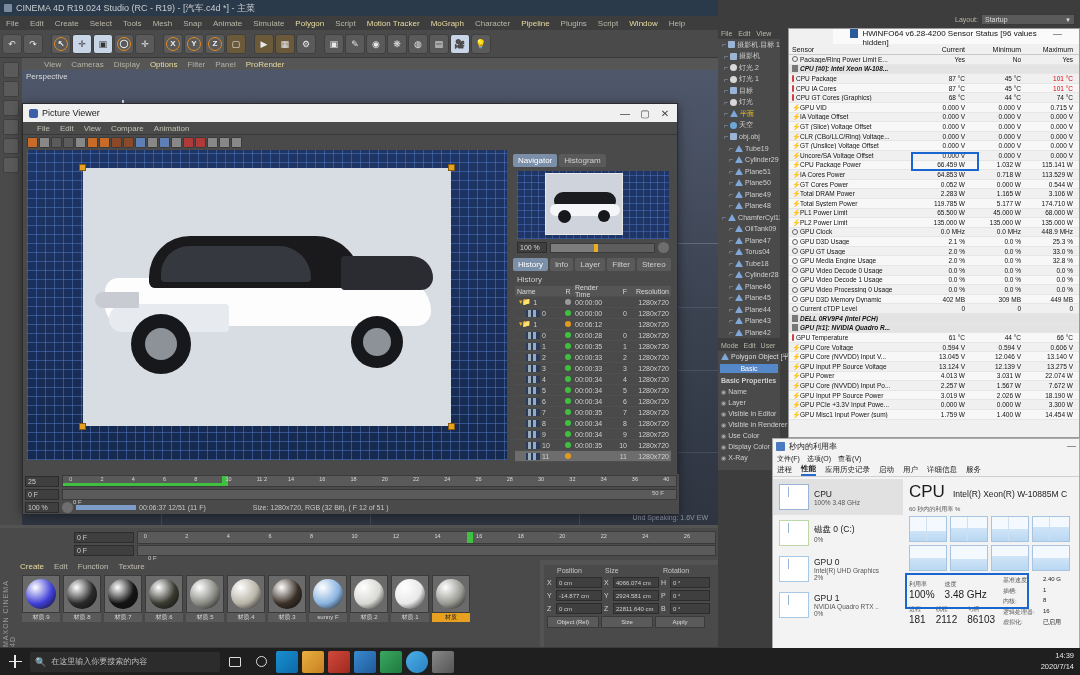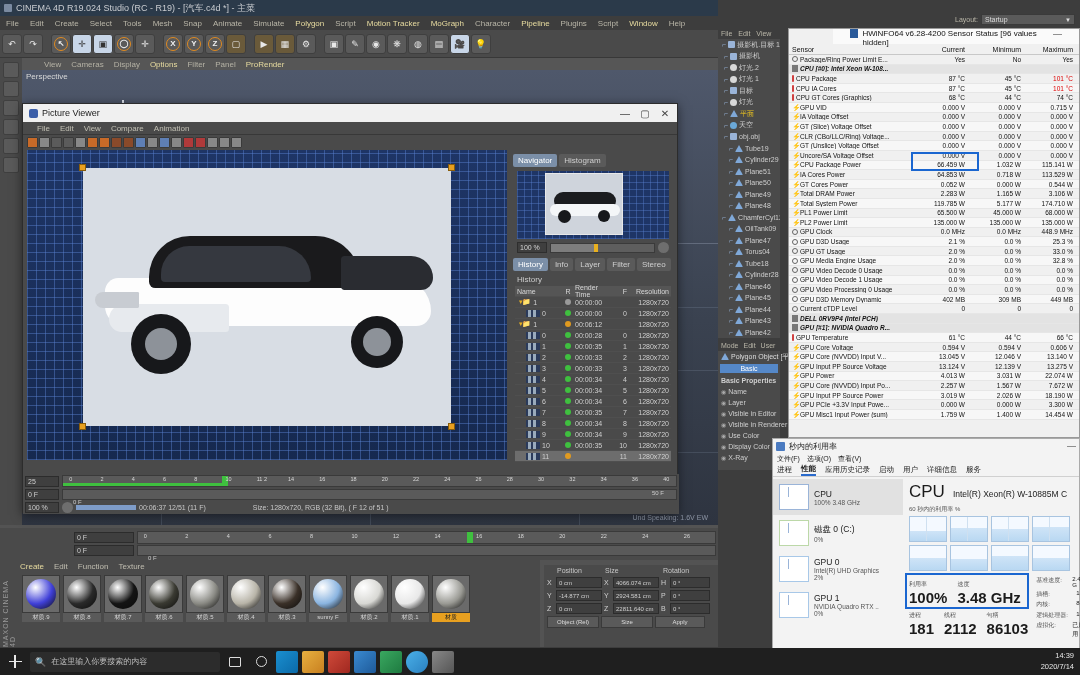--- a/index.html
+++ b/index.html
@@ -186,21 +186,21 @@
   .tm-h1{font-size:17px;font-weight:300;display:flex;align-items:baseline;gap:8px;}
   .tm-h1 .sub{font-size:8.5px;font-weight:400;}
   .tm-sub2{font-size:6px;color:#555;margin-top:3px;}
   .tm-grid{display:flex;gap:3px;margin-top:2px;}
   .tm-cell{width:38px;height:26px;border:1px solid #a8c4e0;background:#f4f9ff;position:relative;overflow:hidden;}
   .tm-cell .sq{position:absolute;bottom:0;left:0;width:100%;height:40%;
       background:linear-gradient(180deg,#cfe4f7,#b9d8f2);}
   .tm-cell .tick{position:absolute;top:0;left:45%;width:1px;height:100%;background:#cfe0f0;}
   .tm-stats{display:flex;margin-top:4px;gap:10px;}
   .tm-st{display:flex;flex-direction:column;}
-  .tm-st .k{font-size:6px;color:#555;} .tm-st .v{font-size:15px;font-weight:700;}
+  .tm-st .k{font-size:6px;color:#555;} .tm-st .v{font-size:10px;font-weight:400;}
   .tm-meta{font-size:6px;display:flex;flex-direction:column;gap:1.5px;}
   .tm-meta .r{display:flex;gap:6px;} .tm-meta .k{color:#555;width:34px;}
 
   
   .taskbar{position:absolute;left:0;bottom:0;width:1080px;height:27px;background:#1f1f1f;
       display:flex;align-items:center;gap:4px;padding-left:4px;}
   .tb-start{width:22px;height:22px;display:flex;align-items:center;justify-content:center;}
   .tb-win{width:13px;height:13px;background:linear-gradient(#e8e8e8,#e8e8e8);
       display:grid;grid-template-columns:1fr 1fr;grid-template-rows:1fr 1fr;gap:1.5px;}
   .tb-win i{background:#1f1f1f;}

